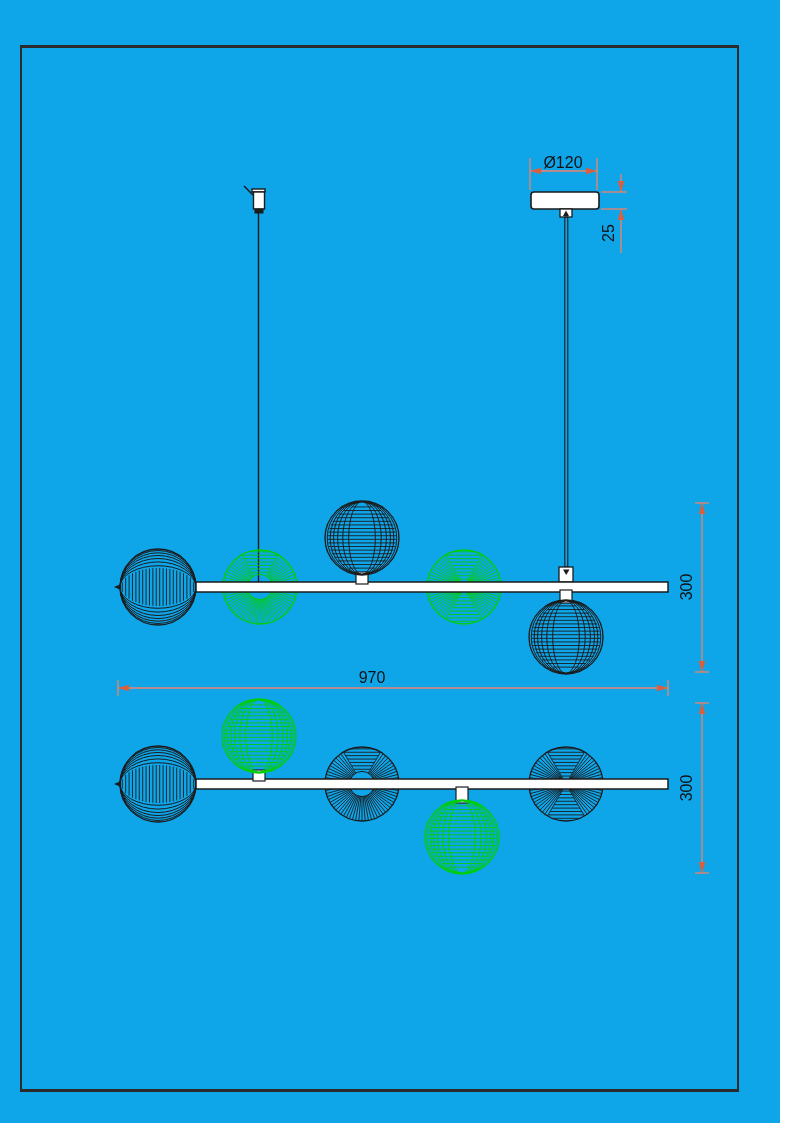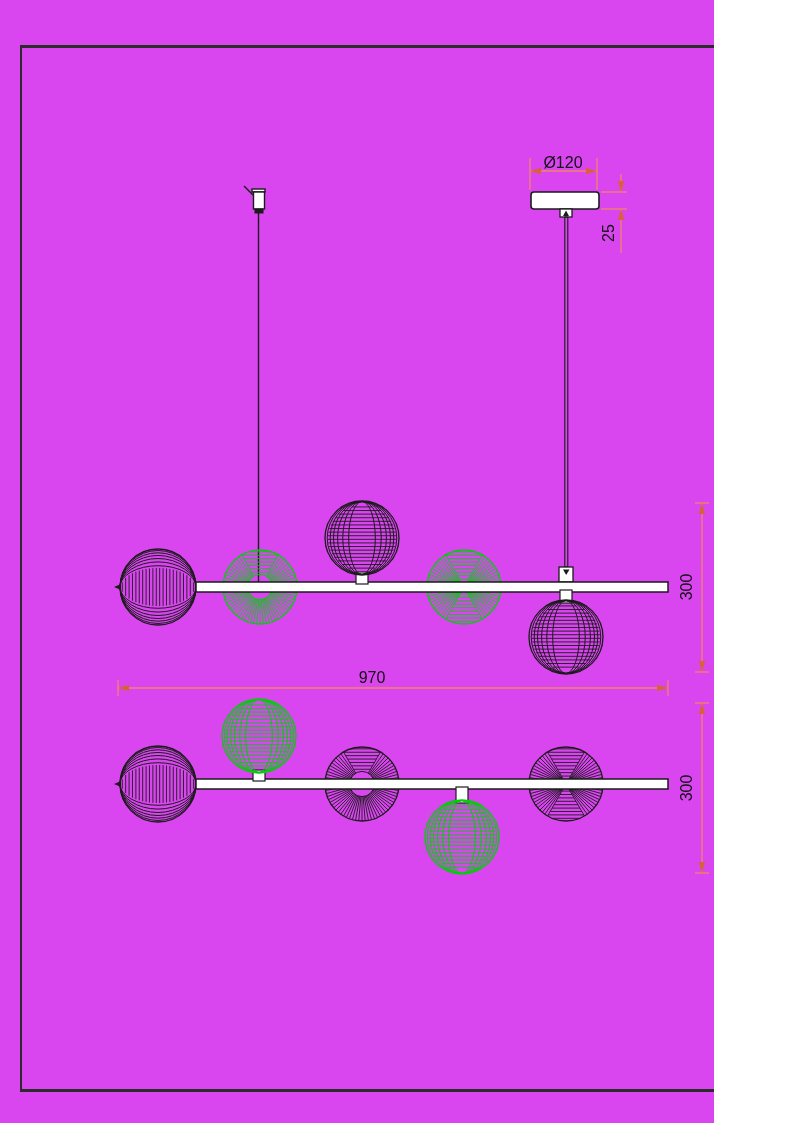--- a/index.html
+++ b/index.html
@@ -1,16 +1,16 @@
 <!DOCTYPE html>
 <html><head>
 <meta charset="utf-8">
 <style>
   html,body{margin:0;padding:0;background:#ffffff;}
-  .page{position:relative;width:714px;height:1123px;background:#d946ef;overflow:hidden;
+  .page{position:relative;width:780px;height:1123px;background:#0ea5e9;overflow:hidden;
         font-family:"Liberation Sans",sans-serif;}
   .frame{position:absolute;left:20px;top:45px;width:719px;height:1047px;
          border:2px solid #2b2b2b;border-top-width:3px;border-bottom-width:3px;
          box-sizing:border-box;}
   svg.drawing{position:absolute;left:0;top:0;width:793px;height:1123px;}
   .dim-label{position:absolute;color:#111;font-size:16px;line-height:1;
              display:flex;align-items:center;justify-content:center;white-space:nowrap;}
   .rot{transform:rotate(-90deg);}
   #lbl-d120{left:523px;top:154px;width:80px;height:18px;}
   #lbl-25{left:589px;top:225px;width:40px;height:16px;}

